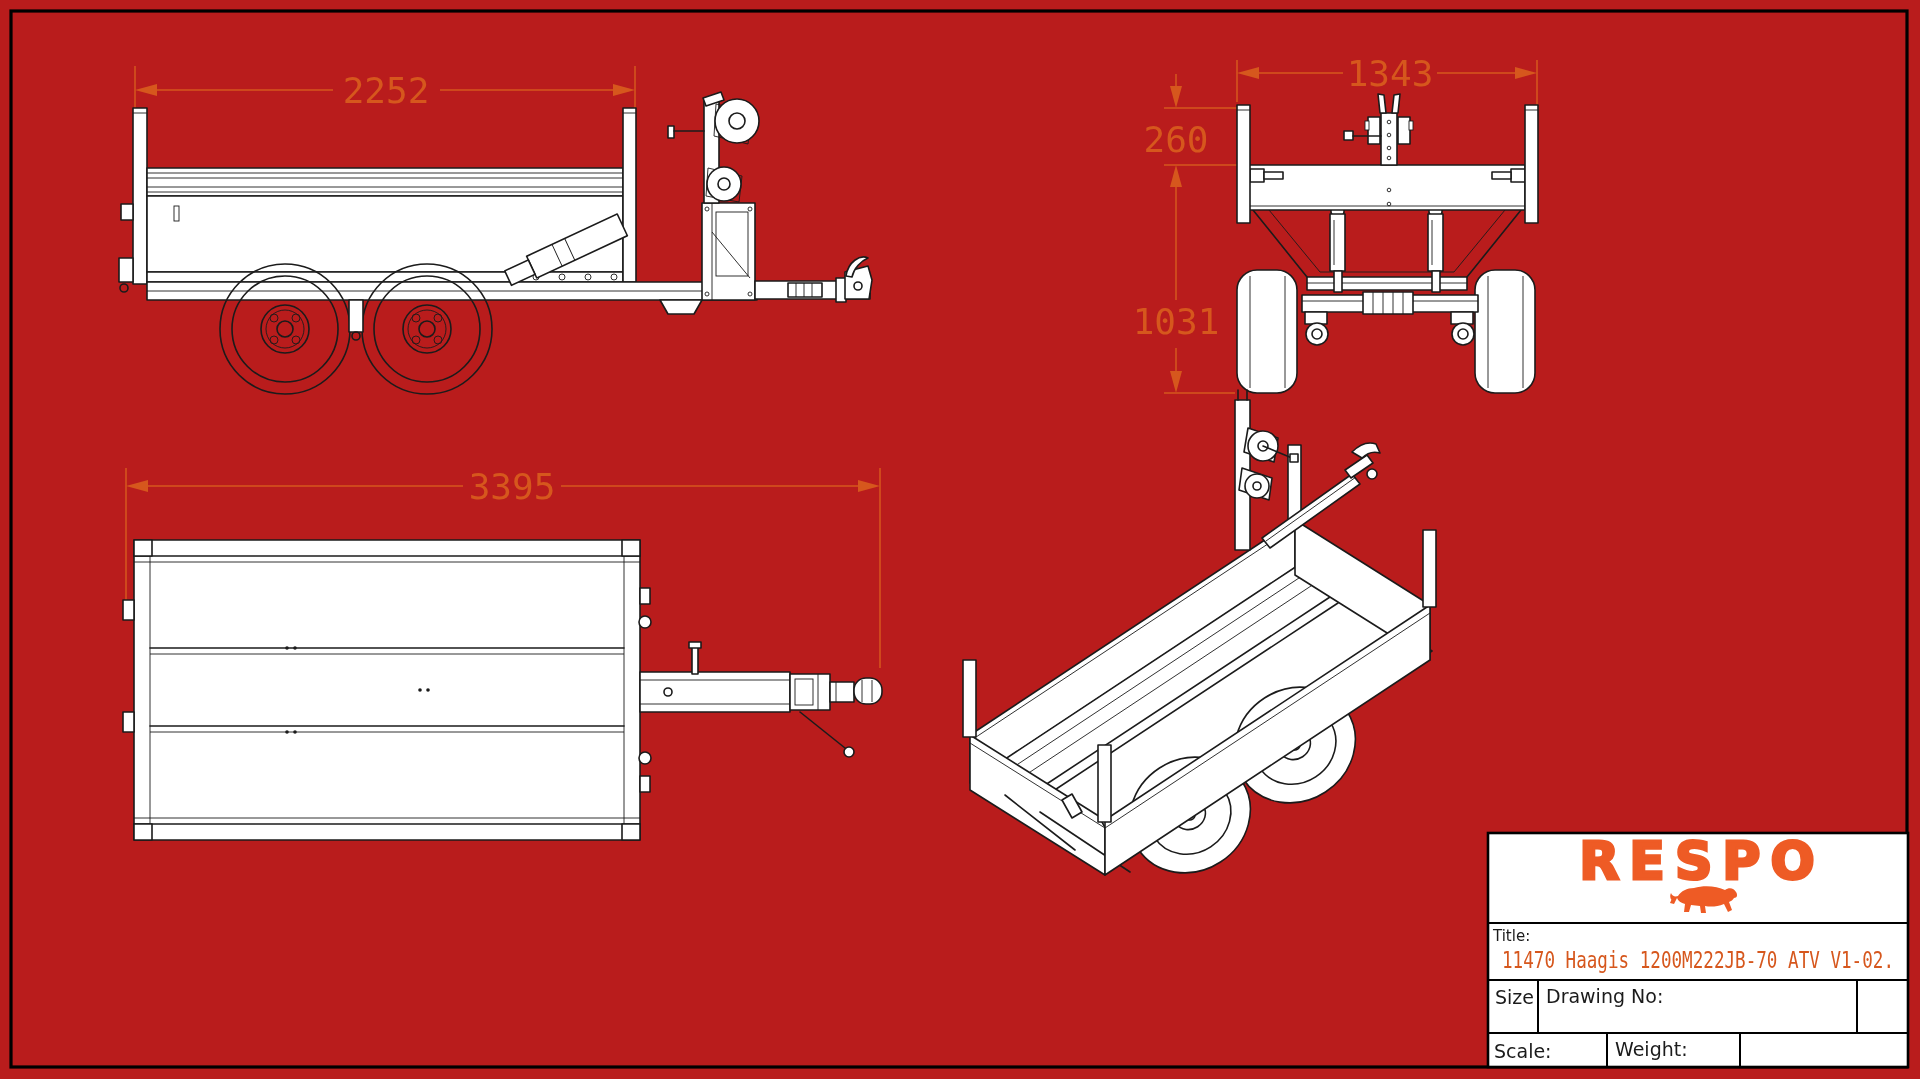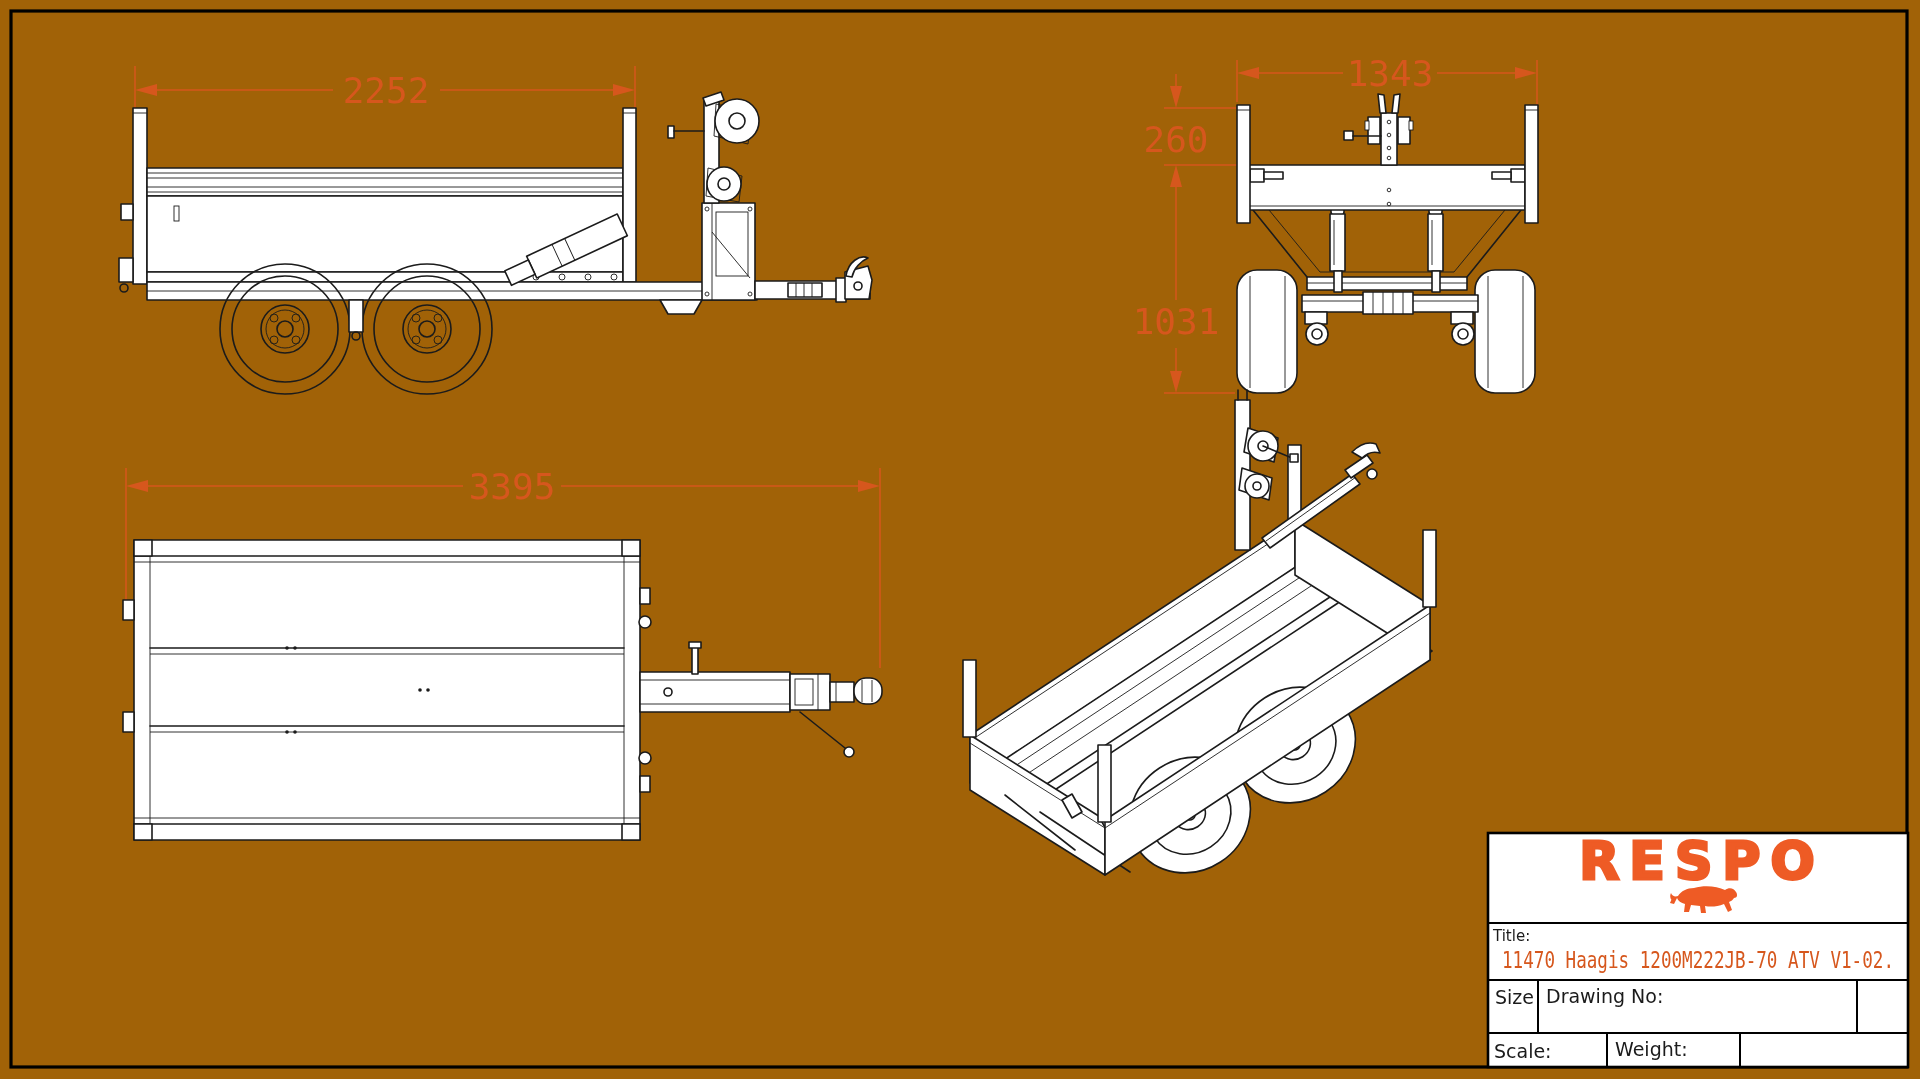--- a/index.html
+++ b/index.html
@@ -1,16 +1,16 @@
 <!DOCTYPE html>
 <html><head>
 <meta charset="utf-8">
 <style>
   html,body{margin:0;padding:0;background:#fff;}
-  .sheet{position:relative;width:1920px;height:1079px;background:#a16207;overflow:hidden;
+  .sheet{position:relative;width:1920px;height:1079px;background:#b91c1c;overflow:hidden;
          font-family:"DejaVu Sans", sans-serif;}
   svg{position:absolute;left:0;top:0;}
   .ln{stroke:#1b1b1b;stroke-width:1.6;fill:none;stroke-linecap:round;stroke-linejoin:round;}
   .lnt{stroke:#1b1b1b;stroke-width:0.9;fill:none;}
   .wf{fill:#ffffff;stroke:#1b1b1b;stroke-width:1.6;stroke-linejoin:round;}
   .wft{fill:#ffffff;stroke:#1b1b1b;stroke-width:0.9;}
   .dot{fill:#1b1b1b;stroke:none;}
   .dim{stroke:#d6571d;stroke-width:1.5;fill:none;}
   .dimf{fill:#d6571d;stroke:none;}
   .dimtx{fill:#d6571d;font-family:"DejaVu Sans Mono", monospace;font-size:36px;}

